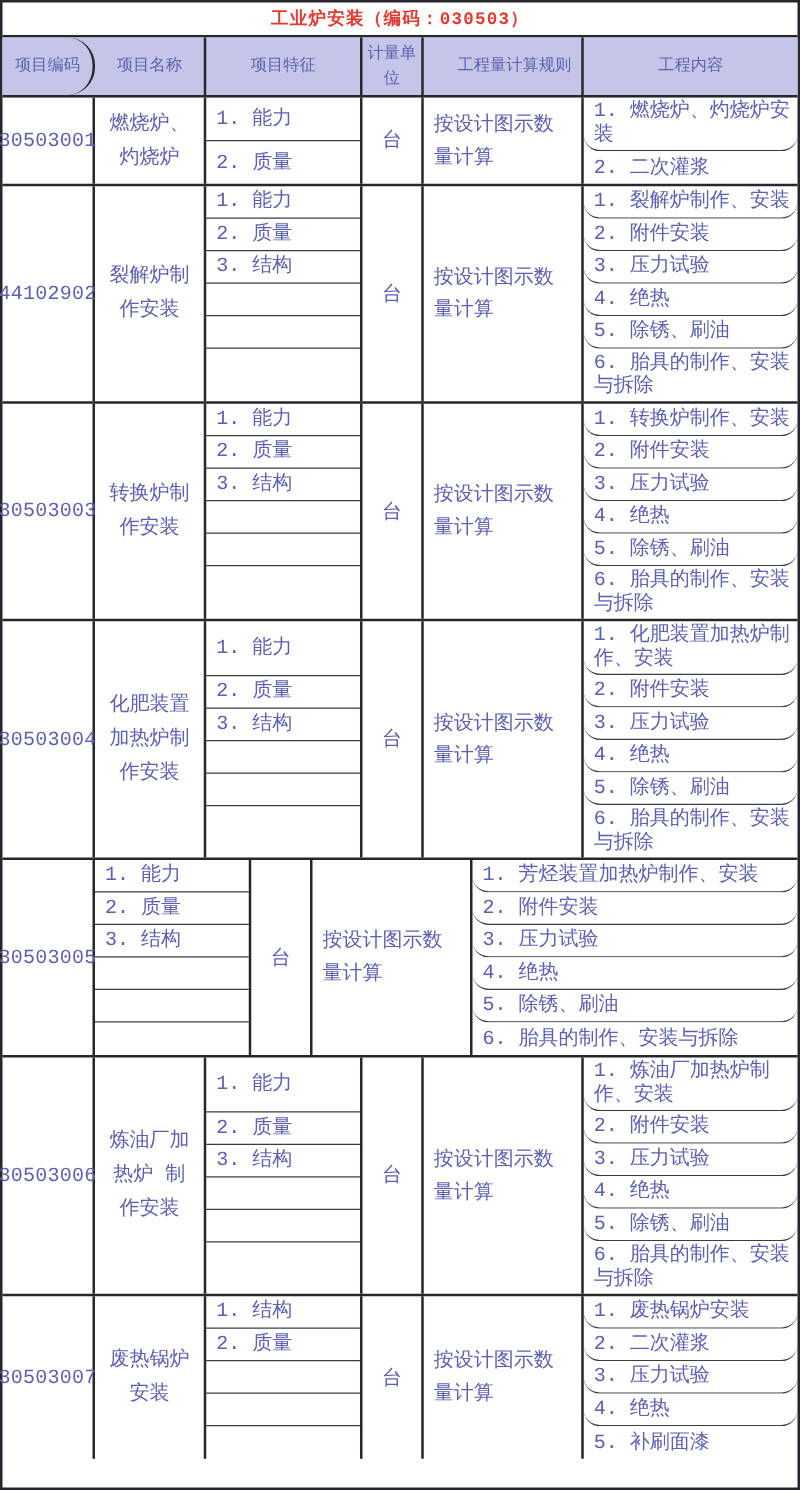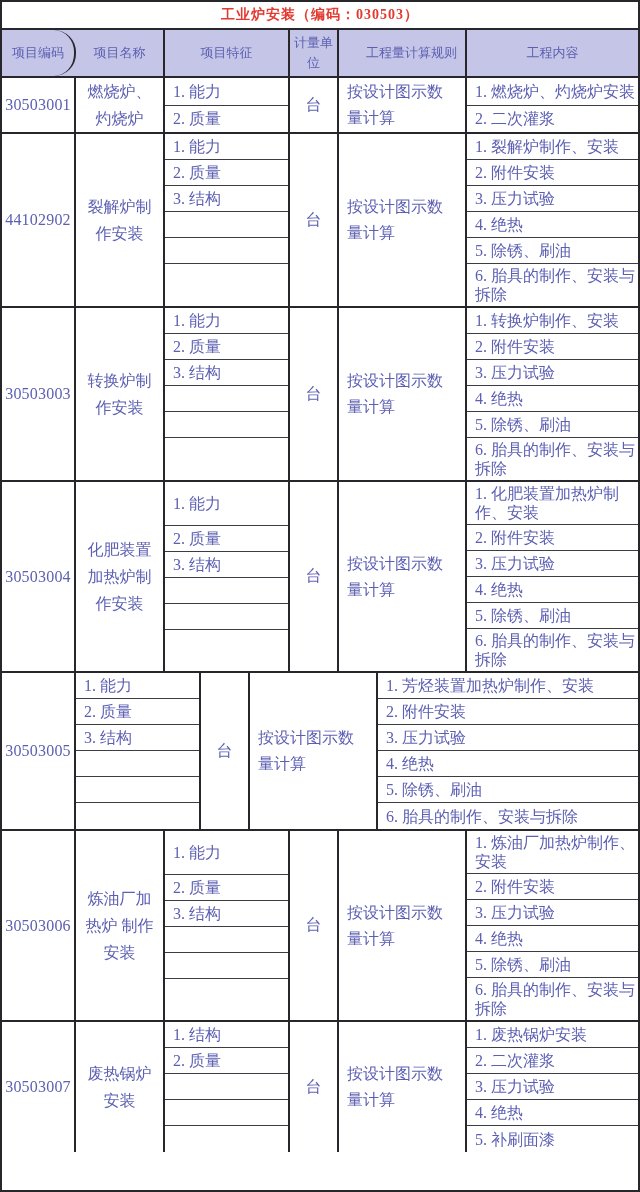--- a/index.html
+++ b/index.html
@@ -5,21 +5,21 @@
   :root{
     --red:#e23a31;
     --txt:#5c5fb2;
     --hbg:#c5c6e7;
     --border:#26262b;
     --subborder:#3c3c44;
   }
   html,body{margin:0;padding:0;background:#ffffff;}
   .page{
     width:640px;height:1192px;overflow:hidden;background:#fff;
-    font-family:Liberation Serif, serif;
+    font-family:Liberation Mono, monospace;
     box-sizing:border-box;
   }
   .table-outer{
     width:640px;min-height:1192px;box-sizing:border-box;
     border:2px solid var(--border);
     display:flex;flex-direction:column;
   }
   .title-row{
     height:26px;flex:0 0 26px;
     border-bottom:2px solid var(--border);
@@ -56,21 +56,21 @@
   .c-unit{width:49px;display:flex;align-items:center;justify-content:center;}
   .c-rule{width:128px;display:flex;align-items:center;line-height:26px;
           padding:0 20px 0 8px;}
   .c-cont{width:171px;flex:1;display:flex;flex-direction:column;}
   .sub{
     box-sizing:border-box;border-bottom:1px solid var(--subborder);
     display:flex;align-items:center;
     padding:2px 2px 2px 8px;line-height:19px;min-height:26px;
   }
   .sub:last-child{border-bottom:none;}
-  .cont-sub{flex:1 0 auto;}
+  .cont-sub{flex:1 0 auto;border-radius:13px;}
 </style>
 </head>
 <body>
 
 <div class="page">
   <div class="table-outer">
     <div class="title-row">工业炉安装（编码：030503）</div>
     <div class="header-row">
       <div class="hcell w-code">项目编码</div>
       <div class="hcell w-name">项目名称</div>

